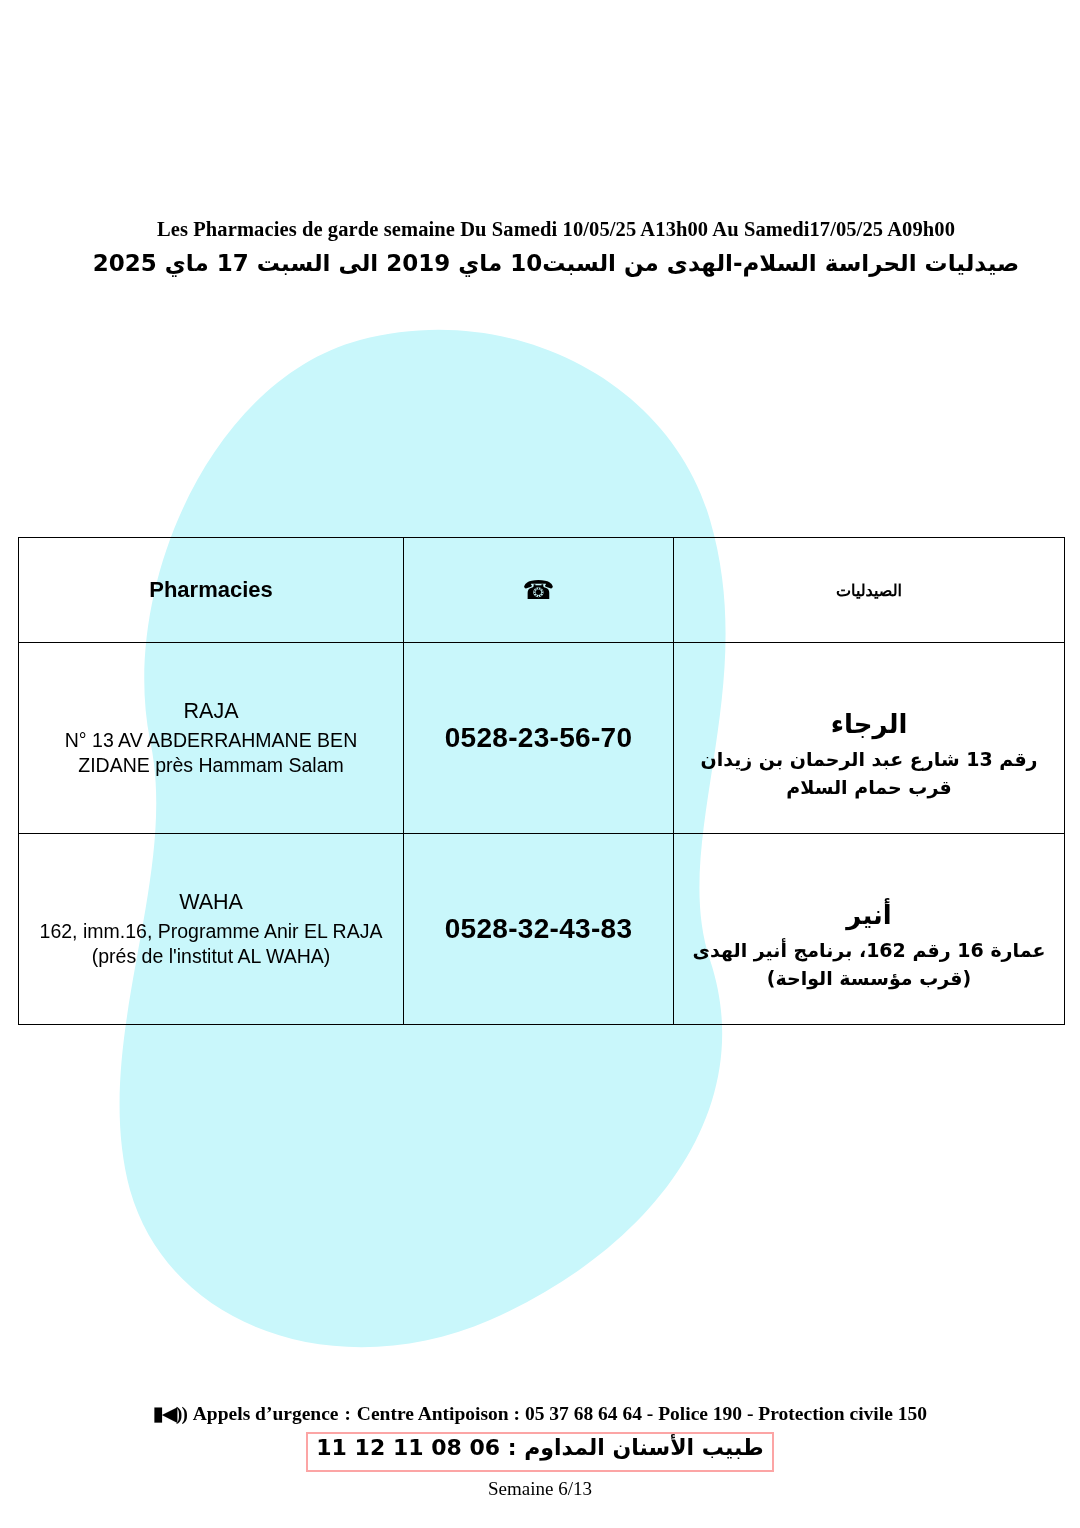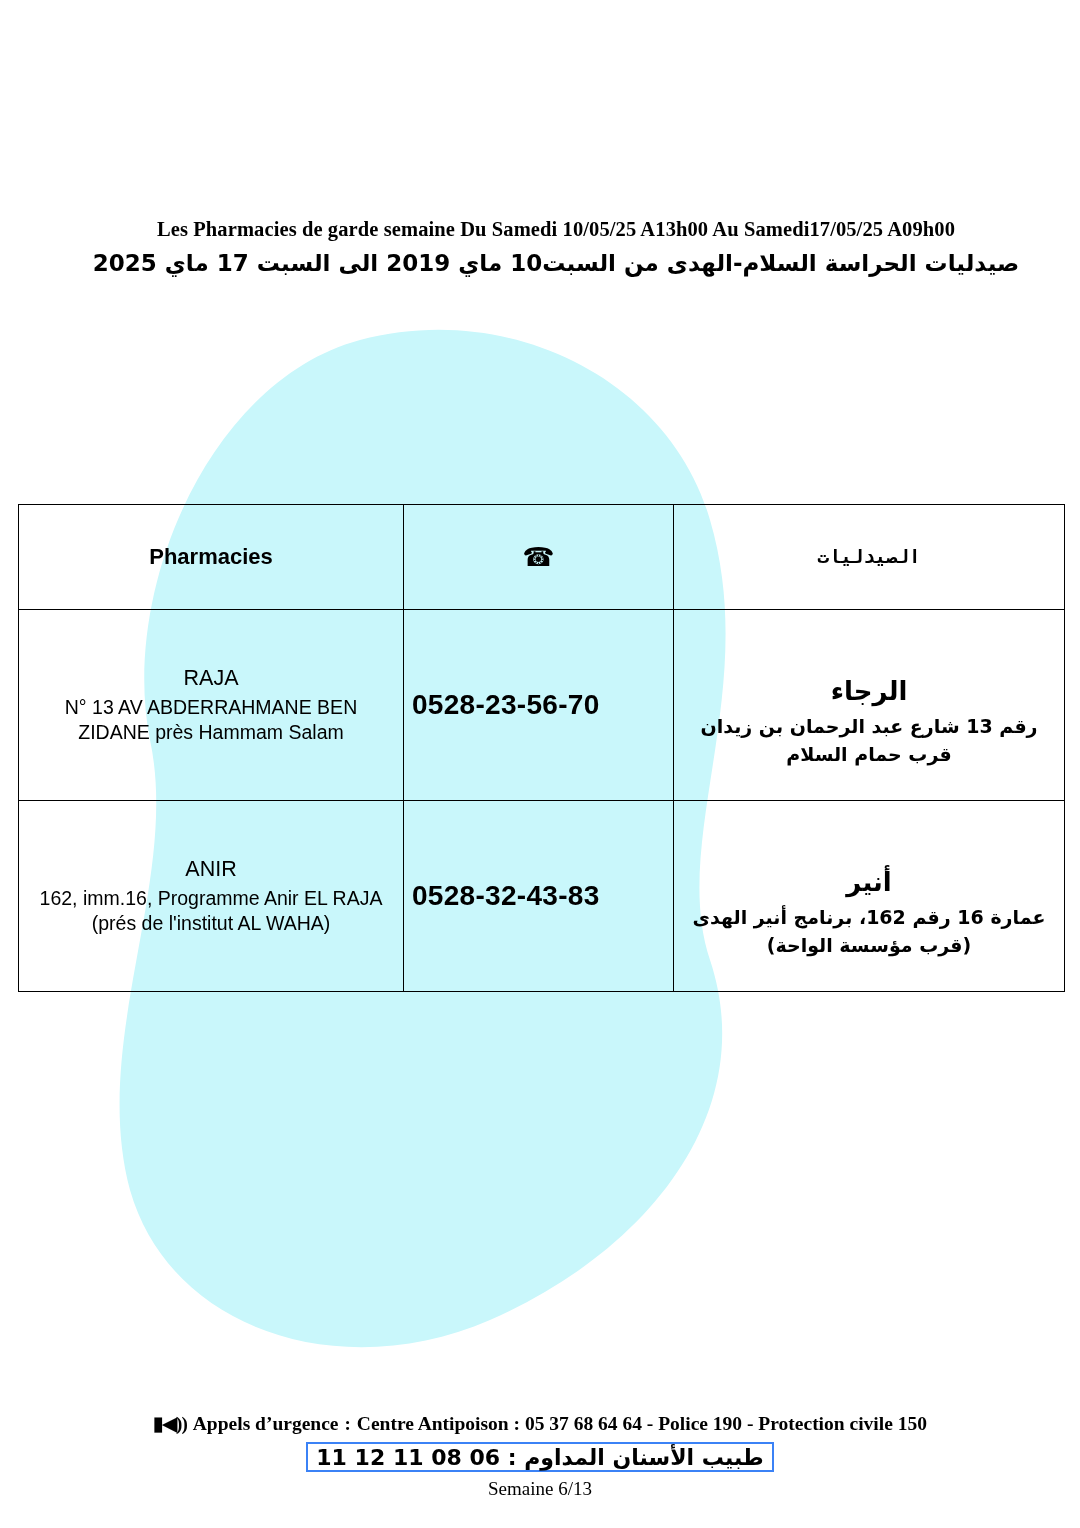--- a/index.html
+++ b/index.html
@@ -56,21 +56,21 @@
     font-weight: bold;
     font-size: 23px;
     margin-top: 9px;
     white-space: nowrap;
   }
 
   
   .table {
     position: absolute;
     left: 18px;
-    top: 504px;
+    top: 537px;
     width: 1046px;
     border-collapse: collapse;
     table-layout: fixed;
   }
   .table td, .table th {
     border: 1.6px solid #000000;
     vertical-align: middle;
     padding: 6px 8px;
   }
   col.c1 { width: 385px; }
@@ -79,24 +79,24 @@
 
   .head-cell {
     height: 92px;
     text-align: center;
   }
   .head-fr {
     font-size: 22px;
     font-weight: bold;
   }
   .head-ar {
-    font-size: 19px;
-    font-weight: bold;
-    direction: rtl;
-    font-family: Liberation Mono, monospace;
+    font-size: 16px;
+    font-weight: bold;
+    direction: rtl;
+    font-family: Liberation Serif, serif;
   }
   .phone-icon-cell {
     text-align: center;
     font-size: 26px;
     line-height: 1;
   }
 
   .row-cell {
     height: 178px;
   }
@@ -105,21 +105,21 @@
     font-size: 19.5px;
     line-height: 1.28;
   }
   .fr-name {
     font-weight: normal;
     font-size: 21.5px;
     display: block;
     margin-bottom: 2px;
   }
   .tel-cell {
-    text-align: left;
+    text-align: center;
     font-weight: bold;
     font-size: 28px;
     letter-spacing: 0.3px;
   }
   .ar-cell {
     direction: rtl;
     text-align: center;
     font-family: "DejaVu Sans", sans-serif;
     font-size: 18.5px;
     line-height: 1.45;
@@ -167,22 +167,22 @@
   }
   .dentist-line {
     margin-top: 7px;
     display: flex;
     align-items: center;
     justify-content: center;
     direction: rtl;
     gap: 0px;
   }
   .dentist-box {
-    border: 2px solid #3b82f6;
-    padding: 1px 8px 0 8px;
+    border: 2px solid #fca5a5;
+    padding: 1px 8px 10px 8px;
     font-weight: bold;
     font-size: 22px;
     direction: rtl;
     font-family: "DejaVu Sans", sans-serif;
     white-space: nowrap;
   }
   .note-line {
     margin-top: 8px;
     font-size: 14.5px;
     font-weight: bold;
@@ -234,21 +234,21 @@
         </td>
         <td class="row-cell tel-cell">0528-23-56-70</td>
         <td class="row-cell ar-cell">
           <span class="ar-name">الرجاء</span>
           <span class="ar-addr">رقم 13 شارع عبد الرحمان بن زيدان قرب حمام السلام</span>
         </td>
       </tr>
 
       <tr>
         <td class="row-cell fr-cell">
-          <span class="fr-name">ANIR</span>
+          <span class="fr-name">WAHA</span>
           <span>162, imm.16, Programme Anir EL RAJA (prés de l'institut AL WAHA)</span>
         </td>
         <td class="row-cell tel-cell">0528-32-43-83</td>
         <td class="row-cell ar-cell">
           <span class="ar-name">أنير</span>
           <span class="ar-addr">عمارة 16 رقم  162، برنامج أنير الهدى (قرب مؤسسة الواحة)</span>
         </td>
       </tr>
     </tbody>
   </table>

